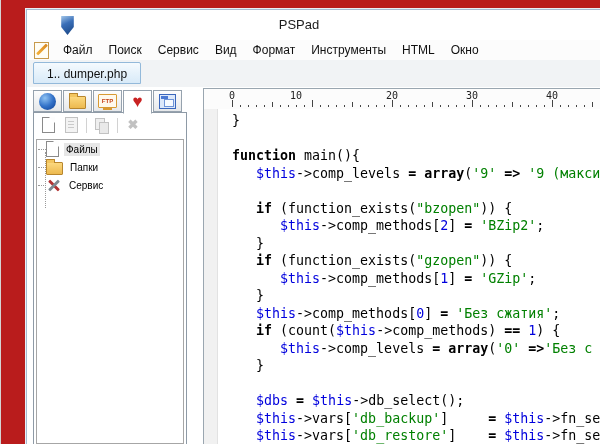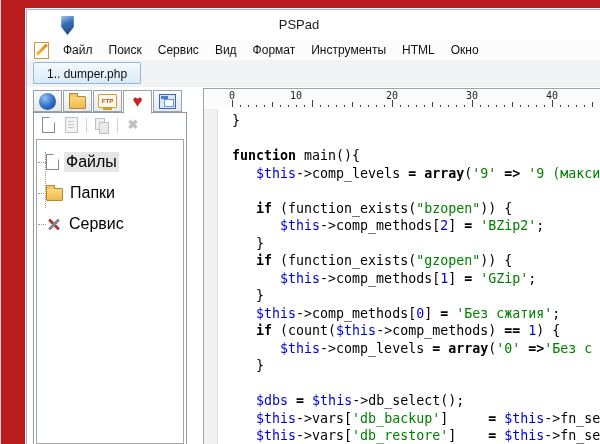--- a/index.html
+++ b/index.html
@@ -34,22 +34,22 @@
   .side-tab.active{background:#FFF;height:24px;border-bottom:1px solid #FFF;}
   .side-box{position:absolute;left:0;top:22px;right:0;bottom:0;background:#FFF;
             border:1px solid #8E9AA6;box-sizing:border-box;}
   .side-toolbar{height:24px;display:flex;align-items:center;padding-left:5px;gap:5px;}
   .tbtn{display:inline-flex;align-items:center;justify-content:center;width:18px;height:18px;}
   .tbtn.disabled{filter:grayscale(1);opacity:.62;}
   .tsep{width:1px;height:15px;background:#D2D2D2;margin:0 1px;}
   .tree-box{position:absolute;left:2px;right:2px;top:26px;bottom:2px;background:#FFF;
             border:1px solid #A6A6A6;overflow:hidden;}
   .tree-vline{position:absolute;left:8px;top:12px;height:56px;border-left:1px dotted #9A9A9A;}
-  .tree-row{position:relative;display:flex;align-items:center;height:18px;margin-top:13px;
-            font-size:16px;color:#000;}
+  .tree-row{position:relative;display:flex;align-items:center;height:18px;margin-top:0;
+            font-size:10px;color:#000;}
   .tree-row:first-of-type{margin-top:4px;}
   .tree-conn{width:8px;margin-left:1px;border-top:1px dotted #9A9A9A;}
   .tree-label{margin-left:5px;padding:1px 2px;}
   .tree-row.sel .tree-label{background:#E6E6E6;}
   .tree-icon{display:inline-flex;align-items:center;justify-content:center;width:16px;height:16px;}
   
   .editor{position:absolute;left:176px;top:1px;right:-2px;bottom:-2px;background:#FFF;
           border:1px solid #9AA6B0;overflow:hidden;}
   .ruler{position:absolute;left:0;right:0;top:0;height:20px;background:#FCFCFC;}
   .ruler-num{position:absolute;top:1px;transform:translateX(-50%);

